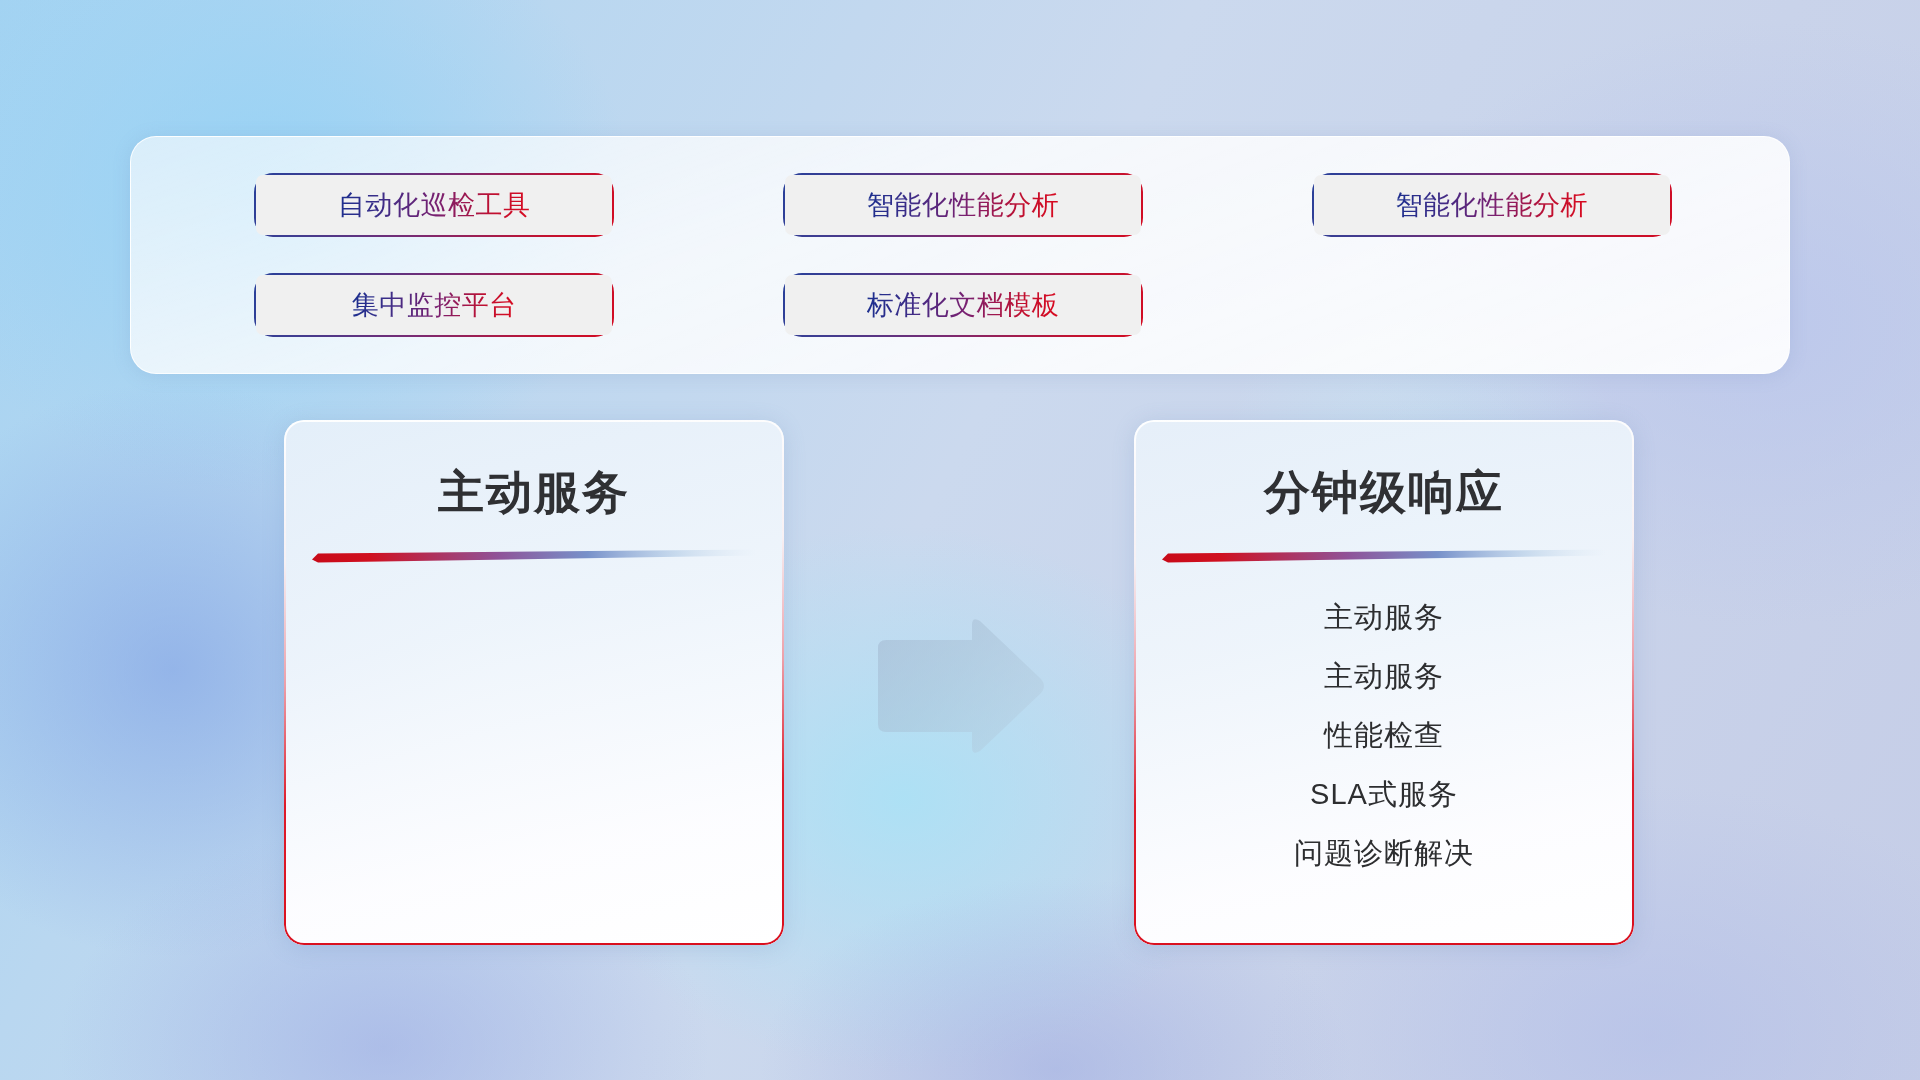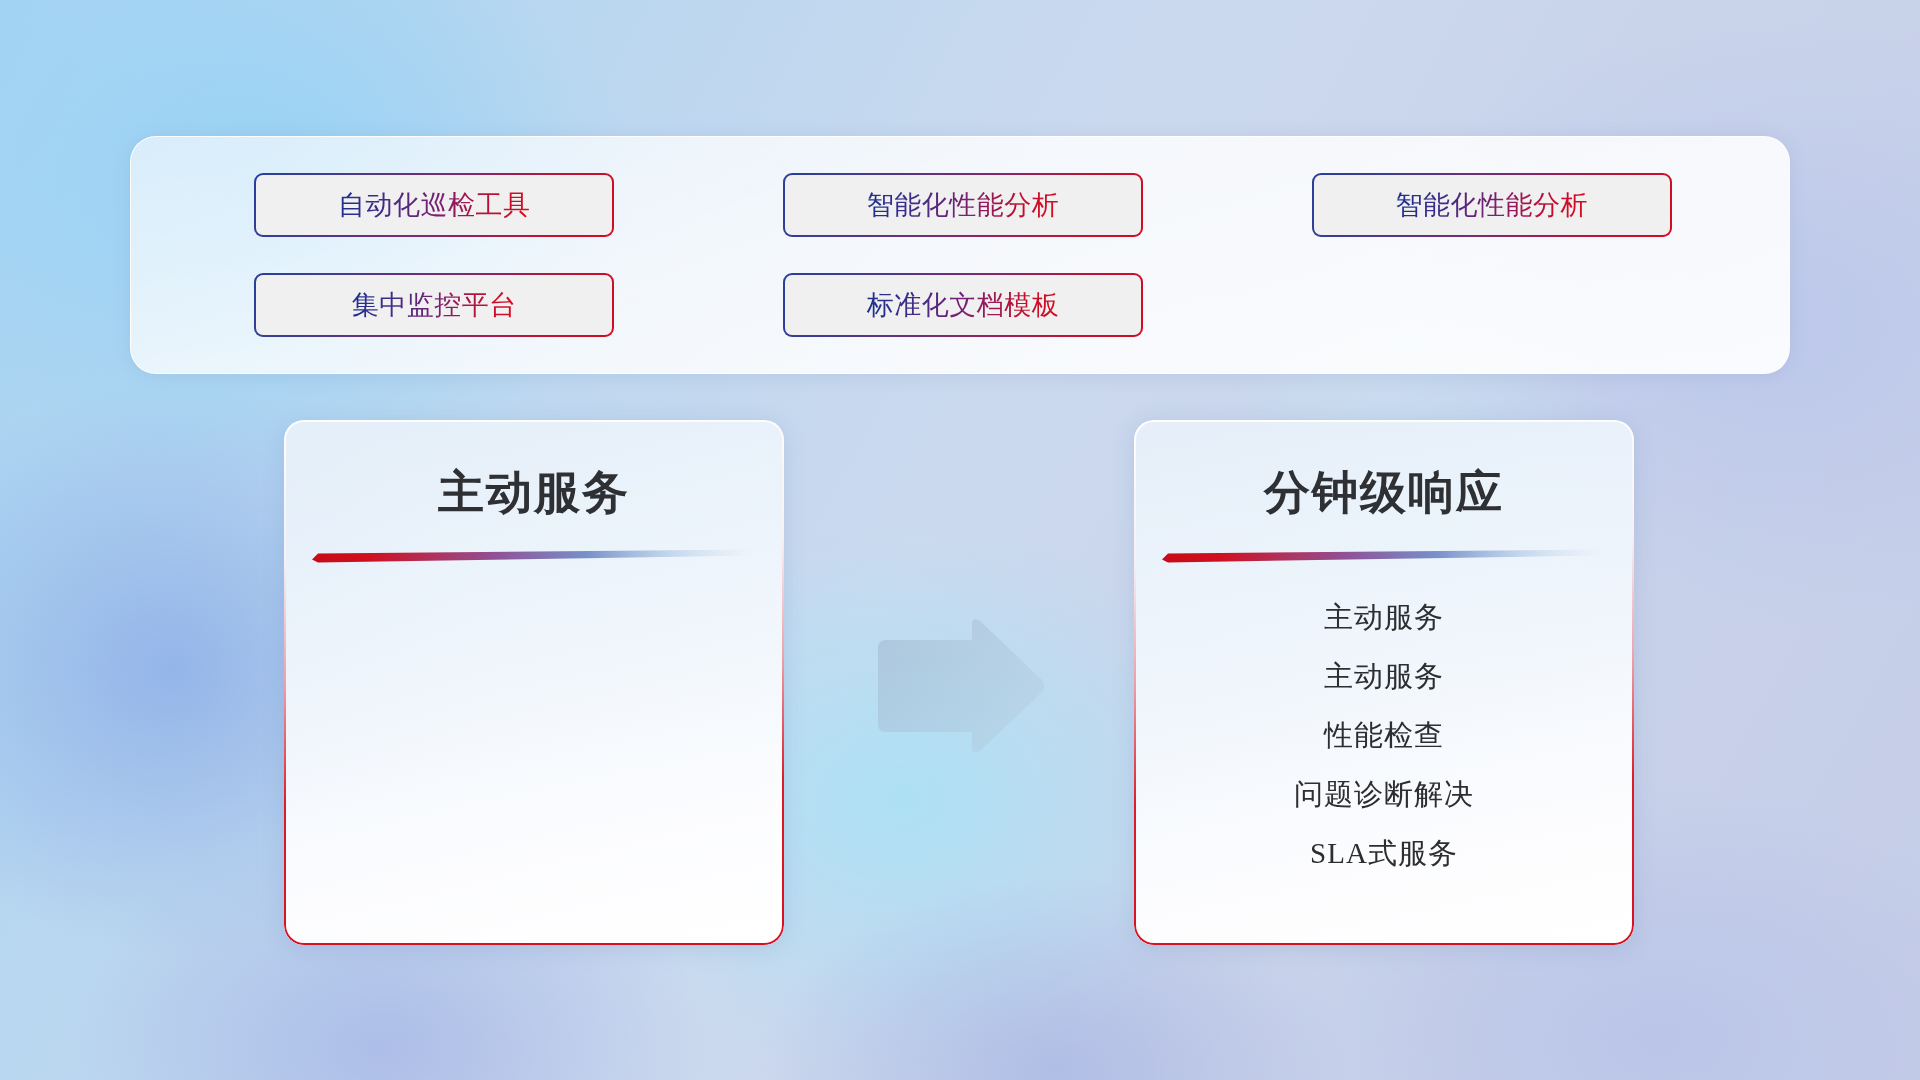--- a/index.html
+++ b/index.html
@@ -59,21 +59,21 @@
     grid-template-rows:repeat(2,1fr);
     align-items:center; justify-items:center;
     padding:18px 36px;
     column-gap:0; row-gap:0;
   }
 
   
   .pill {
     position:relative;
     width:360px; height:64px;
-    border-radius:9px;
+    border-radius:19px;
     padding:2px;
     background:linear-gradient(118deg,#27409a 0%, #3f3d91 18%, #7b2a72 50%, #c21230 82%, #d40b22 100%);
     display:flex;
     margin-left:6px;
   }
   .pill-inner {
     flex:1;
     border-radius:7px;
     background:#f0f0f0;
     display:flex; align-items:center; justify-content:center;
@@ -91,21 +91,20 @@
   }
 
   
   .card {
     position:absolute;
     width:500px; height:525px;
     border-radius:20px;
     background:linear-gradient(168deg, rgba(232,241,250,.92) 0%, rgba(240,246,252,.95) 40%, rgba(253,253,255,.99) 78%, #ffffff 100%);
     box-shadow:0 3px 22px rgba(96,128,178,.20);
     overflow:visible;
-    font-family:Liberation Serif, serif;
   }
   .card::before {
     content:"";
     position:absolute; inset:0;
     border-radius:20px;
     padding:2px;
     background:linear-gradient(177deg,
        rgba(255,255,255,.95) 0%,
        rgba(248,240,242,.9) 26%,
        rgba(236,150,160,.9) 48%,
@@ -257,18 +256,18 @@
           </linearGradient>
         </defs>
         <path d="M0,11.5 L6,5.5 L444,1.5 L444,7.5 L6,14.5 Z" fill="url(#divB)"></path>
       </svg>
     </div>
 
     <div class="card-list">
       <div class="card-list-item">主动服务</div>
       <div class="card-list-item">主动服务</div>
       <div class="card-list-item">性能检查</div>
+      <div class="card-list-item">SLA式服务</div>
       <div class="card-list-item">问题诊断解决</div>
-      <div class="card-list-item">SLA式服务</div>
     </div>
   </div>
 
 </div>
 
 </body></html>

